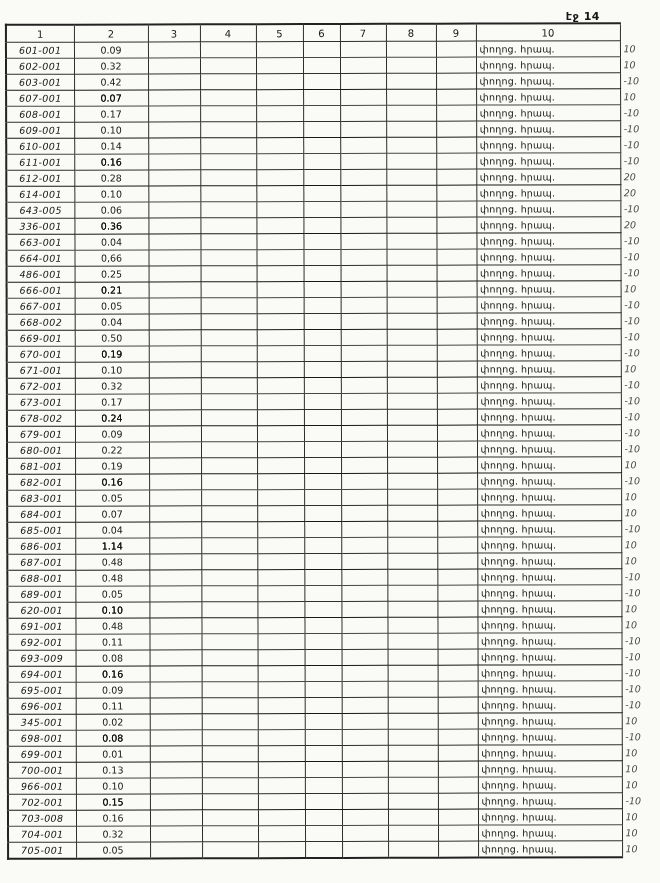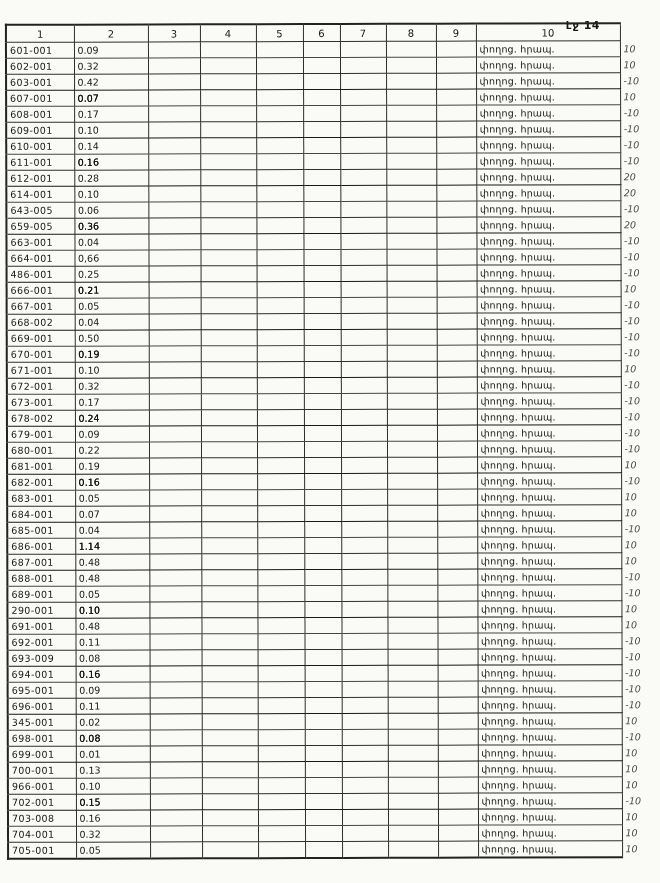--- a/index.html
+++ b/index.html
@@ -6,39 +6,39 @@
   .page {
     position:relative;
     width:660px; height:883px;
     background:#fafaf6;
     font-family:"DejaVu Sans", sans-serif;
     color:#161616;
     overflow:hidden;
     box-shadow:0 0 4px rgba(0,0,0,.25);
   }
   .page-number {
-    position:absolute; top:19px; right:60px;
+    position:absolute; top:10px; right:60px;
     font-size:11px; font-weight:bold; letter-spacing:0.5px;
   }
   table.doc {
     position:absolute; left:6px; top:23px;
     border-collapse:collapse; table-layout:fixed;
     transform:rotate(-0.15deg);
   }
   table.doc th, table.doc td {
     border:1px solid #2e2e2e;
     overflow:hidden; white-space:nowrap;
   }
   table.doc thead th {
     height:14px; font-size:10px; font-weight:normal; text-align:center;
     border-top:2px solid #222;
   }
   table.doc td { height:15px; line-height:15px; font-size:9.5px; padding:0 3px; }
-  td.code  { text-align:left; letter-spacing:0.4px; }
-  td.value { text-align:left; }
+  td.code  { text-align:center; letter-spacing:0.4px;font-style:italic; }
+  td.value { text-align:center; }
   td.empty { background:transparent; }
   td.note  { font-size:9px; letter-spacing:0.2px; }
   th.margin-note, td.margin-note {
     border:none !important; background:transparent;
     font-size:8.5px; font-style:italic; color:#4a4a4a;
     text-align:left; padding-left:7px;
   }
   
   tbody tr:nth-child(3n)   td { border-bottom-color:#171717; }
   tbody tr:nth-child(3n+1) td { border-bottom-color:#454545; }
@@ -219,21 +219,21 @@
           <td class="empty"></td>
           <td class="empty"></td>
           <td class="empty"></td>
           <td class="empty"></td>
           <td class="empty"></td>
           <td class="empty"></td>
           <td class="note">փողոց. հրապ.</td>
           <td class="margin-note">-10</td>
         </tr>
         <tr>
-          <td class="code">659-005</td>
+          <td class="code">336-001</td>
           <td class="value">0.36</td>
           <td class="empty"></td>
           <td class="empty"></td>
           <td class="empty"></td>
           <td class="empty"></td>
           <td class="empty"></td>
           <td class="empty"></td>
           <td class="empty"></td>
           <td class="note">փողոց. հրապ.</td>
           <td class="margin-note">20</td>
@@ -531,21 +531,21 @@
           <td class="empty"></td>
           <td class="empty"></td>
           <td class="empty"></td>
           <td class="empty"></td>
           <td class="empty"></td>
           <td class="empty"></td>
           <td class="note">փողոց. հրապ.</td>
           <td class="margin-note">-10</td>
         </tr>
         <tr>
-          <td class="code">290-001</td>
+          <td class="code">620-001</td>
           <td class="value">0.10</td>
           <td class="empty"></td>
           <td class="empty"></td>
           <td class="empty"></td>
           <td class="empty"></td>
           <td class="empty"></td>
           <td class="empty"></td>
           <td class="empty"></td>
           <td class="note">փողոց. հրապ.</td>
           <td class="margin-note">10</td>

